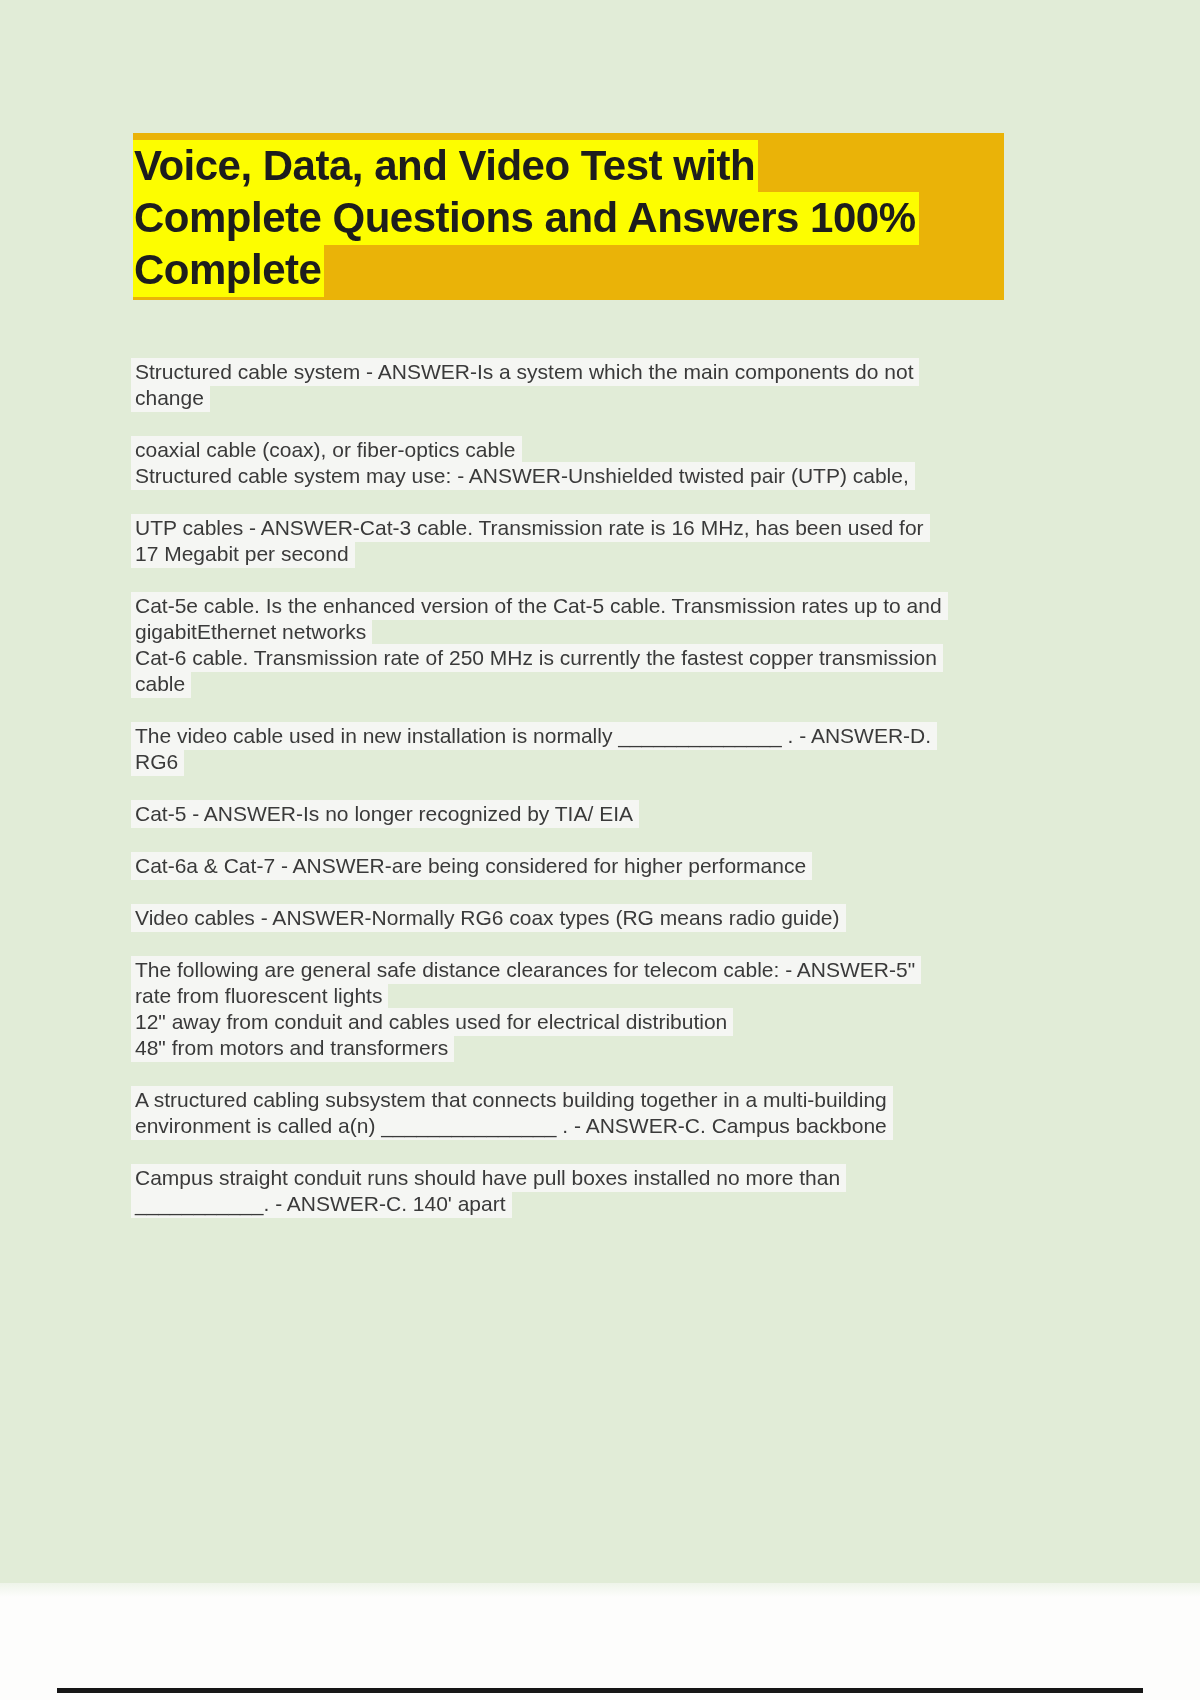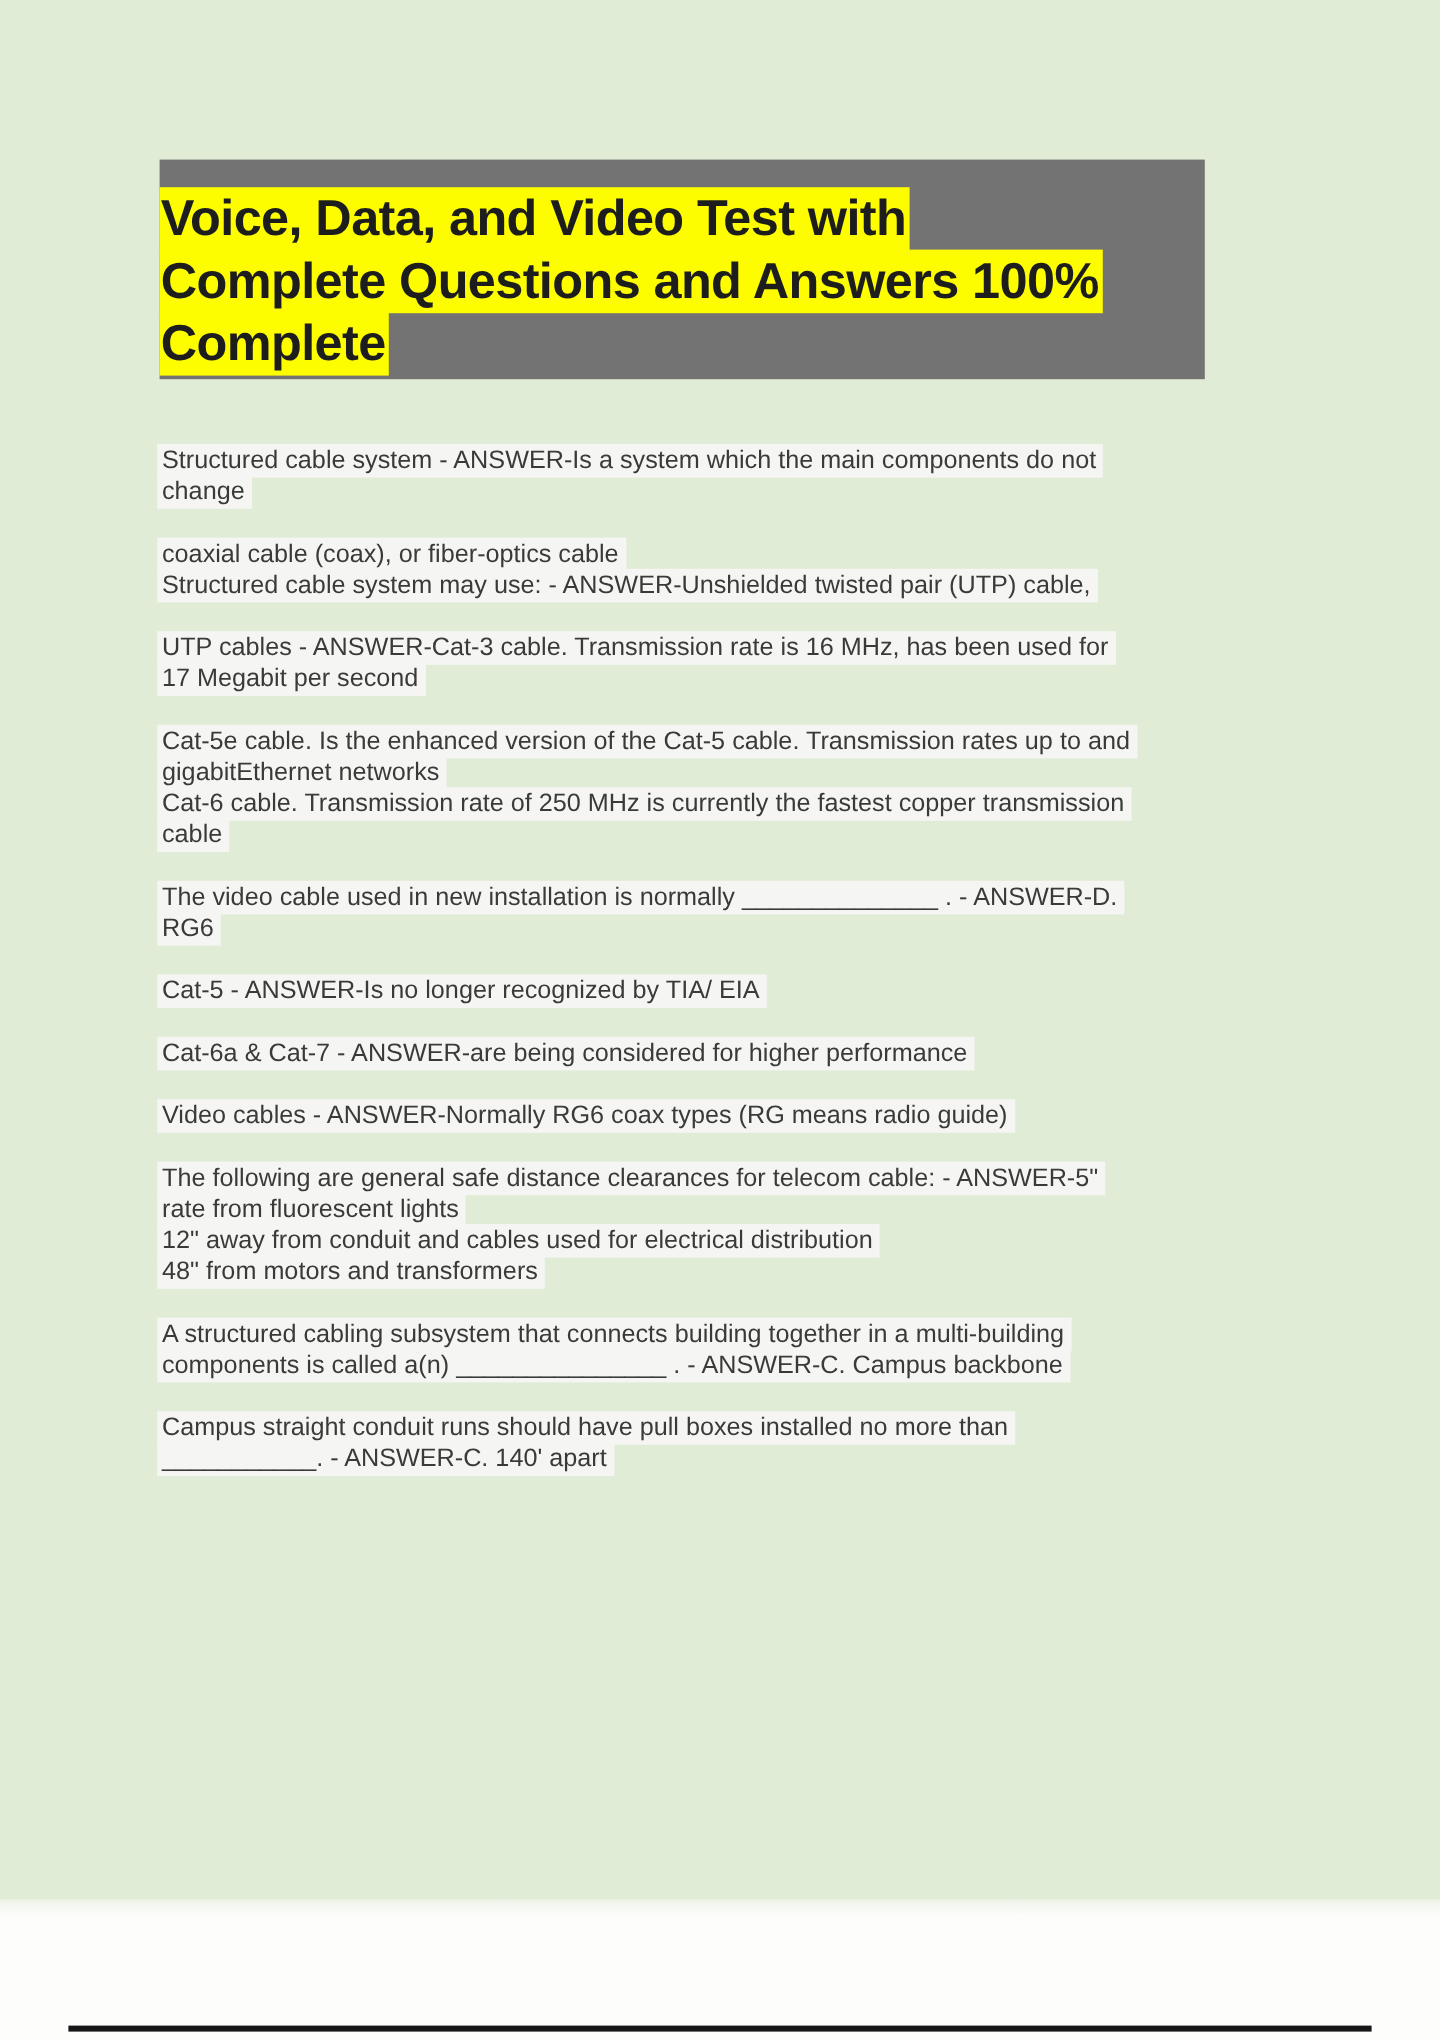--- a/index.html
+++ b/index.html
@@ -11,22 +11,22 @@
     font-family: "Liberation Sans", sans-serif;
     overflow: hidden;
   }
   
   .title-box {
     position: absolute;
     left: 133px;
     top: 133px;
     width: 871px;
     min-height: 160px;
-    background: #737373;
-    padding-top: 23px;
+    background: #eab308;
+    padding-top: 7px;
   }
   .t-line {
     white-space: nowrap;
     line-height: 52px;
     height: 52px;
   }
   .t-hl {
     background: #fdfd00;
     color: #1d1d1d;
     font-weight: 700;
@@ -36,21 +36,21 @@
   }
   
   .body-col {
     position: absolute;
     left: 131px;
     top: 358px;
     width: 880px;
     color: #3a3a3a;
     font-size: 21px;
   }
-  .para { margin: 12px 0 26px 0; }
+  .para { margin: 0 0 26px 0; }
   .line {
     white-space: nowrap;
     height: 26px;
     line-height: 26px;
   }
   .hl {
     background: #f5f6f3;
     padding: 2px 6px 3px 4px;
     display: inline-block;
     height: 23px;
@@ -129,21 +129,21 @@
 
     <div class="para">
       <div class="line"><span class="hl">The following are general safe distance clearances for telecom cable: - ANSWER-5"</span></div>
       <div class="line"><span class="hl">rate from fluorescent lights</span></div>
       <div class="line"><span class="hl">12" away from conduit and cables used for electrical distribution</span></div>
       <div class="line"><span class="hl">48" from motors and transformers</span></div>
     </div>
 
     <div class="para">
       <div class="line"><span class="hl">A structured cabling subsystem that connects building together in a multi-building</span></div>
-      <div class="line"><span class="hl">components is called a(n) _______________ . - ANSWER-C. Campus backbone</span></div>
+      <div class="line"><span class="hl">environment is called a(n) _______________ . - ANSWER-C. Campus backbone</span></div>
     </div>
 
     <div class="para">
       <div class="line"><span class="hl">Campus straight conduit runs should have pull boxes installed no more than</span></div>
       <div class="line"><span class="hl">___________. - ANSWER-C. 140' apart</span></div>
     </div>
 
   </div>
 
   <div class="footer">

